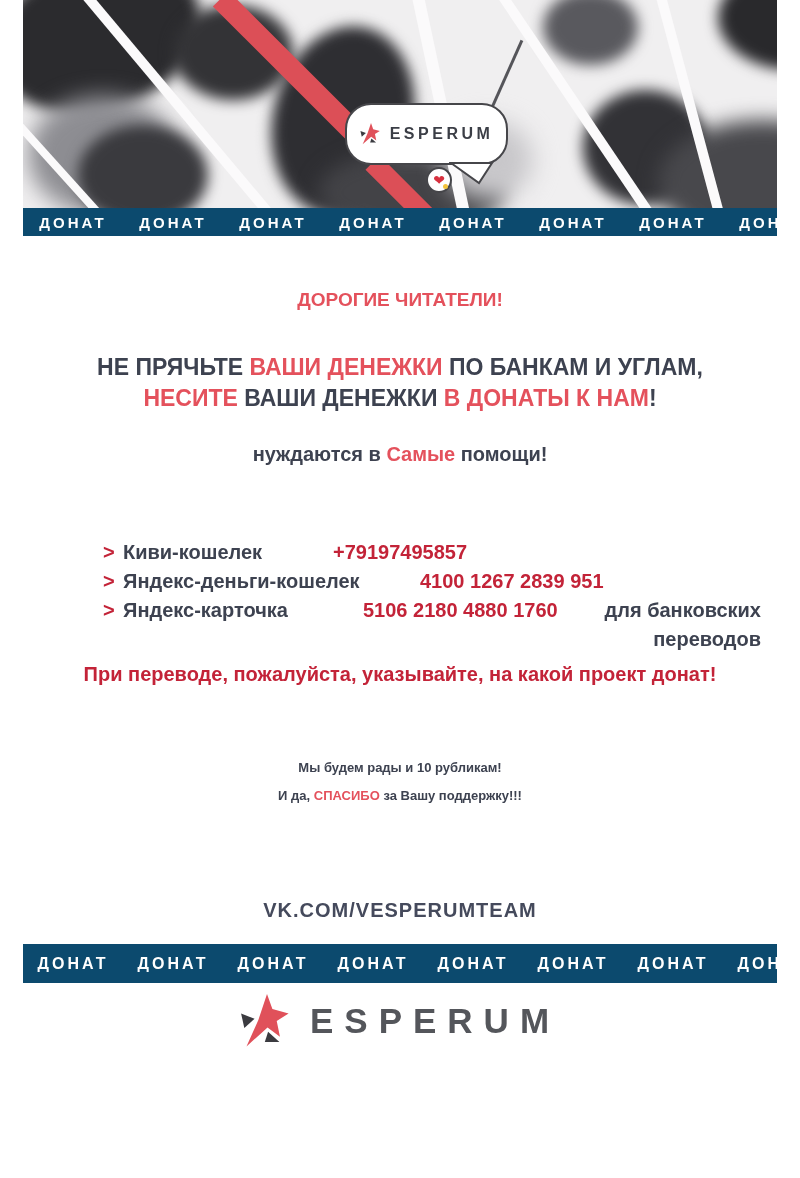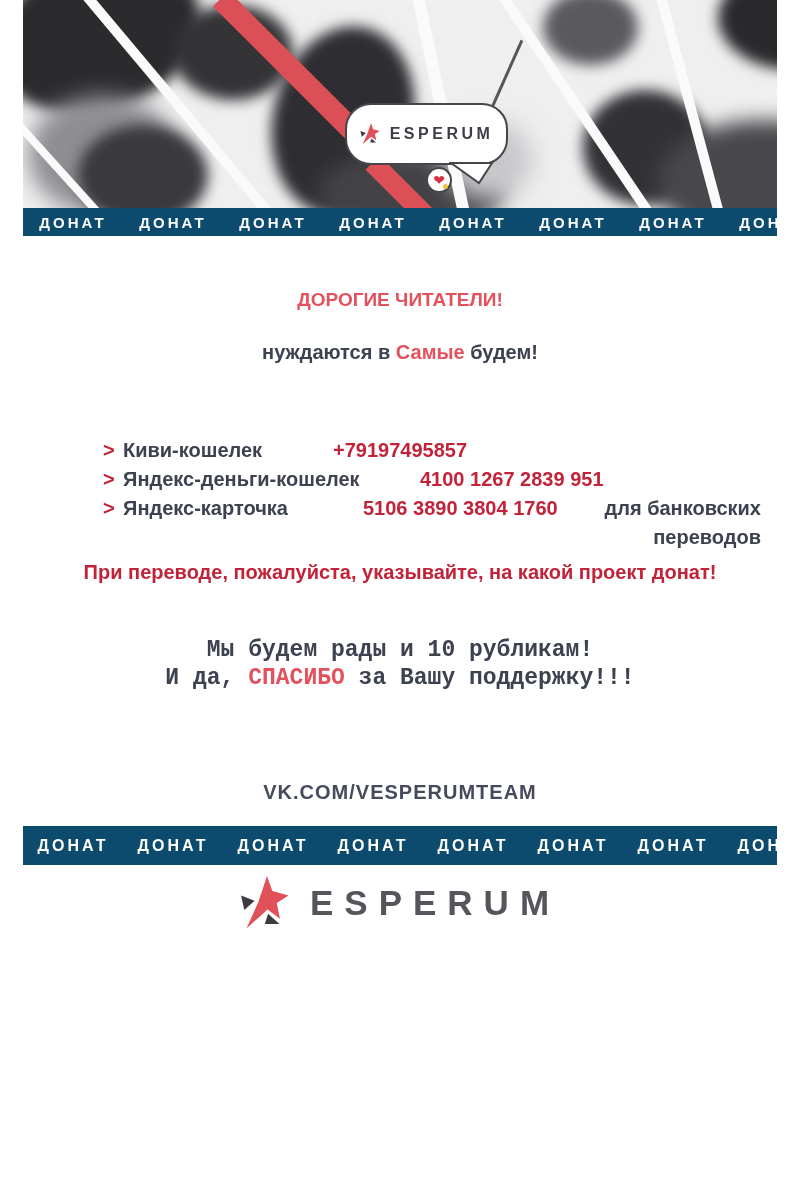--- a/index.html
+++ b/index.html
@@ -65,21 +65,21 @@
   .req-row { line-height:29px; white-space:nowrap; }
   .req-bullet { display:inline-block; width:20px; color:#c32338; }
   .req-label { display:inline-block; }
   .w1 { width:210px; } .w2 { width:297px; } .w3 { width:240px; } .w4 { min-width:224px; }
   .req-value { color:#c32338; }
   .req-value-w { display:inline-block; min-width:212px; }
   .req-note { display:inline-block; width:172px; margin-left:14px; text-align:right;
     white-space:normal; vertical-align:top; line-height:29px; }
 
   .transfer-note { margin-top:8px; font-size:20px; font-weight:bold; line-height:24px; }
-  .thanks { margin-top:52px; font-size:23px; font-weight:bold; line-height:28px;font-family:Liberation Mono, monospace; }
+  .thanks { margin-top:68px; font-size:13px; font-weight:bold; line-height:28px; }
   .vk-line { margin-top:88px; font-size:20px; font-weight:bold; letter-spacing:1px; color:#454a5c; line-height:24px; }
   .vk-line span { cursor:pointer; }
 
   
   .footer-logo { margin-top:10px; display:flex; align-items:center; justify-content:center; gap:16px; }
   .star-lg { width:54px; height:56px; }
   .footer-brand { font-size:35px; font-weight:bold; letter-spacing:11px; color:#54565b; }
 </style>
 </head>
 <body>
@@ -138,37 +138,41 @@
     <span>ДОНАТ</span>
     <span>ДОНАТ</span>
     <span>ДОНАТ</span>
     <span>ДОНАТ</span>
     <span>ДОНАТ</span>
     <span>ДОНАТ</span>
   </div>
 
   <div class="greeting center pink">ДОРОГИЕ ЧИТАТЕЛИ!</div>
 
+  <div class="slogan center">
+    <div class="nowrap"><span class="dark">НЕ ПРЯЧЬТЕ </span><span class="pink">ВАШИ ДЕНЕЖКИ</span><span class="dark"> ПО БАНКАМ И УГЛАМ,</span></div>
+    <div class="nowrap"><span class="pink">НЕСИТЕ</span><span class="dark"> ВАШИ ДЕНЕЖКИ </span><span class="pink">В ДОНАТЫ К НАМ</span><span class="dark">!</span></div>
+  </div>
 
   <div class="projects center">
-    <div class="nowrap"><span class="dark">нуждаются в </span><span class="pink">Самые</span><span class="dark"> будем!</span></div>
+    <div class="nowrap"><span class="dark">нуждаются в </span><span class="pink">Самые</span><span class="dark"> помощи!</span></div>
   </div>
 
   <div class="requisites">
 
     <div class="req-row">
       <span class="req-bullet">&gt;</span><span class="req-label w1">Киви-кошелек</span><span class="req-value">+79197495857</span>
     </div>
 
     <div class="req-row">
       <span class="req-bullet">&gt;</span><span class="req-label w2">Яндекс-деньги-кошелек</span><span class="req-value">4100 1267 2839 951</span>
     </div>
 
     <div class="req-row">
-      <span class="req-bullet">&gt;</span><span class="req-label w3">Яндекс-карточка</span><span class="req-value req-value-w">5106 3890 3804 1760</span><span class="req-note">для банковских переводов</span>
+      <span class="req-bullet">&gt;</span><span class="req-label w3">Яндекс-карточка</span><span class="req-value req-value-w">5106 2180 4880 1760</span><span class="req-note">для банковских переводов</span>
     </div>
 
   </div>
 
   <div class="transfer-note center crimson nowrap">При переводе, пожалуйста, указывайте, на какой проект донат!</div>
 
   <div class="thanks center">
     <div class="dark nowrap">Мы будем рады и 10 рубликам!</div>
     <div class="nowrap"><span class="dark">И да, </span><span class="pink">СПАСИБО</span><span class="dark"> за Вашу поддержку!!!</span></div>
   </div>

